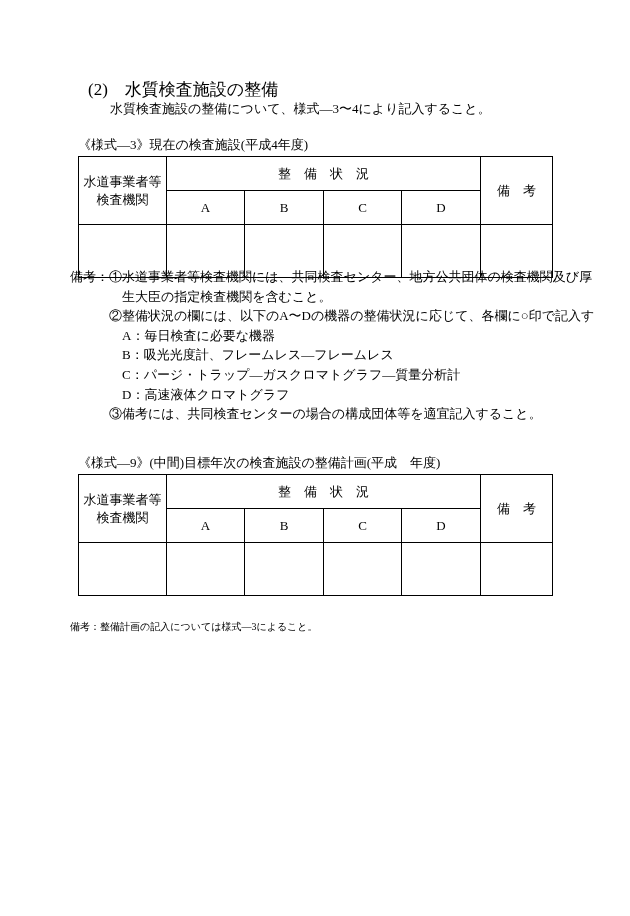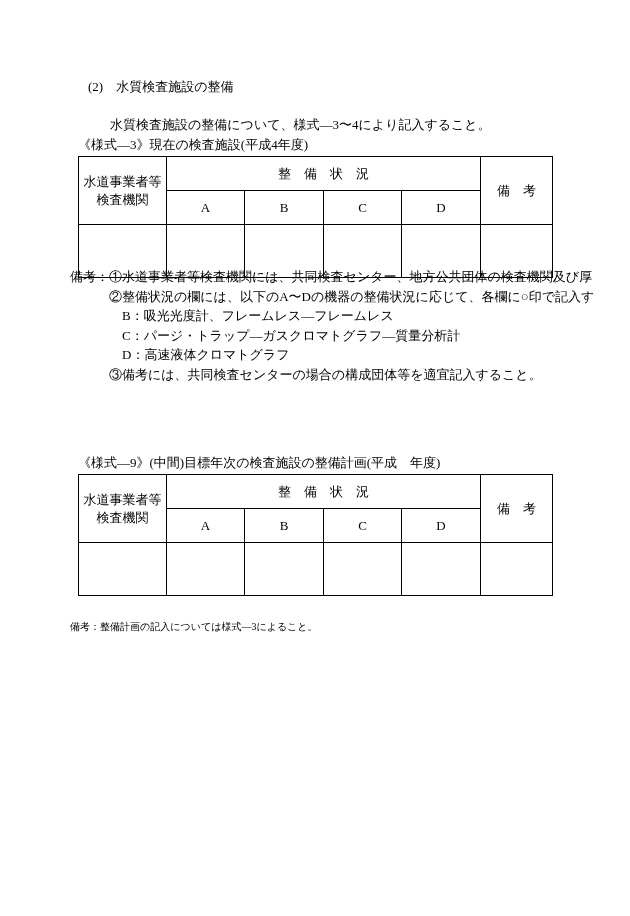--- a/index.html
+++ b/index.html
@@ -6,22 +6,22 @@
   html, body { background: #ffffff; }
   body {
     width: 630px; height: 916px;
     font-family: "Liberation Serif", "DejaVu Serif", serif;
     color: #000;
   }
   .page { position: relative; width: 630px; height: 916px; background: #fff; overflow: hidden; }
 
   .abs { position: absolute; }
 
-  .section-heading { top: 78px; left: 88px; font-size: 13px; white-space: pre; }
-  .intro-text { top: 100px; left: 110px; font-size: 13px; white-space: pre; margin-top: 16px; }
+  .section-heading { top: 78px; left: 88px; font-size: 17px; white-space: pre; }
+  .intro-text { top: 100px; left: 110px; font-size: 13px; white-space: pre; }
 
   .table-caption { font-size: 13px; white-space: pre; text-align: center; }
   .cap3 { top: 136px; left: 78px; }
   .cap4 { top: 454px; left: 78px; }
 
   table.form-table {
     position: absolute; left: 78px;
     width: 474px; border-collapse: collapse; table-layout: fixed;
   }
   .t3 { top: 156px; }
@@ -83,21 +83,23 @@
         <td></td>
         <td></td>
         <td></td>
         <td></td>
       </tr>
     </tbody>
   </table>
 
   <div class="abs notes">
     <div class="note-line ind0">備考：①水道事業者等検査機関には、共同検査センター、地方公共団体の検査機関及び厚</div>
+    <div class="note-line ind2">生大臣の指定検査機関を含むこと。</div>
     <div class="note-line ind1">②整備状況の欄には、以下のA〜Dの機器の整備状況に応じて、各欄に○印で記入す</div>
+    <div class="note-line ind2">A：毎日検査に必要な機器</div>
     <div class="note-line ind2">B：吸光光度計、フレームレス—フレームレス</div>
     <div class="note-line ind2">C：パージ・トラップ—ガスクロマトグラフ—質量分析計</div>
     <div class="note-line ind2">D：高速液体クロマトグラフ</div>
     <div class="note-line ind1">③備考には、共同検査センターの場合の構成団体等を適宜記入すること。</div>
   </div>
 
   <div class="abs table-caption cap4">《様式—9》(中間)目標年次の検査施設の整備計画(平成　年度)</div>
 
   <table class="form-table t4">
     <colgroup>

